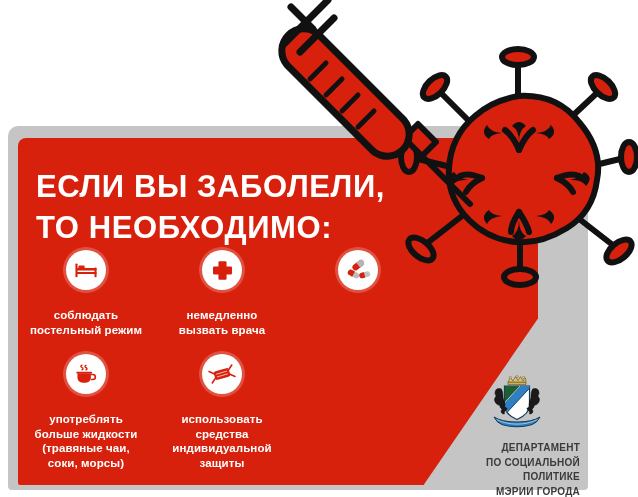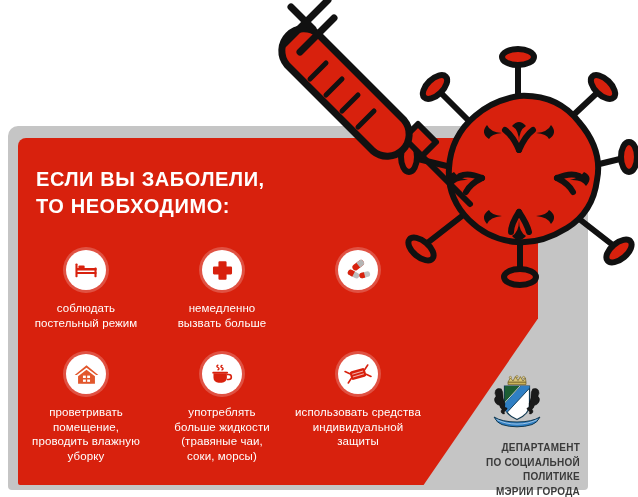--- a/index.html
+++ b/index.html
@@ -44,21 +44,21 @@
     clip-path: polygon(0 0, 100% 0, 100% 52%, 78% 100%, 0 100%);
   }
 
   
   .headline {
     position: absolute;
     left: 36px;
     top: 166px;
     width: 430px;
     color: #ffffff;
-    font-size: 20px;
+    font-size: 31px;
     font-weight: bold;
     letter-spacing: 0.6px;
     line-height: 1.33;
     white-space: pre-line;
   }
 
   
   .grid {
     position: absolute;
     left: 18px;
@@ -82,24 +82,24 @@
     border-radius: 50%;
     background: #ffffff;
     display: flex;
     align-items: center;
     justify-content: center;
     box-shadow: 0 0 0 3px rgba(255,255,255,0.22);
     flex: none;
   }
   .bubble svg { display: block; }
   .caption {
-    margin-top: 11px;
+    margin-top: 18px;
     color: #ffffff;
     font-size: 11.5px;
-    font-weight: normal;
+    font-weight: bold;
     line-height: 1.28;
     text-align: center;
     white-space: pre-line;
     letter-spacing: 0.1px;
   }
 
   
   .emblem-block {
     position: absolute;
     left: 452px;
@@ -158,21 +158,21 @@
 постельный режим</div>
       </div>
 
       <div class="cell">
         <div class="bubble">
           <svg width="25" height="25" viewBox="0 0 32 32" aria-hidden="true">
             <path d="M12.2 4 h7.6 a1.4 1.4 0 0 1 1.4 1.4 V11 h5.6 a1.4 1.4 0 0 1 1.4 1.4 v7.2 a1.4 1.4 0 0 1 -1.4 1.4 H21.2 v5.6 a1.4 1.4 0 0 1 -1.4 1.4 h-7.6 a1.4 1.4 0 0 1 -1.4 -1.4 V21 H5.2 a1.4 1.4 0 0 1 -1.4 -1.4 v-7.2 A1.4 1.4 0 0 1 5.2 11 h5.6 V5.4 A1.4 1.4 0 0 1 12.2 4 z" fill="#d8210d"></path>
           </svg>
         </div>
         <div class="caption">немедленно
-вызвать больше</div>
+вызвать врача</div>
       </div>
 
       <div class="cell">
         <div class="bubble">
           <svg width="26" height="26" viewBox="0 0 32 32" aria-hidden="true">
             <g transform="rotate(-38 17 11)">
               <rect x="9" y="6" width="16" height="7.6" rx="3.8" fill="#d8210d"></rect>
               <path d="M17 6 h4.2 a3.8 3.8 0 0 1 0 7.6 H17 z" fill="#b5b5b5"></path>
             </g>
             <g transform="rotate(28 11 21)">
@@ -184,35 +184,20 @@
               <path d="M17.5 22 a3.4 3.4 0 0 1 3.4 -3.4 h3.2 v6.8 h-3.2 A3.4 3.4 0 0 1 17.5 22 z" fill="#d8210d"></path>
             </g>
           </svg>
         </div>
       </div>
 
     </div>
 
     <div class="row row-2">
 
-      <div class="cell">
-        <div class="bubble">
-          <svg width="27" height="27" viewBox="0 0 32 32" aria-hidden="true">
-            <path d="M16 5 L30 16.5 H27.5 L16 8 L4.5 16.5 H2 z" fill="#e2572c"></path>
-            <path d="M16 10.5 L26 18.2 V27 H6 v-8.8 z" fill="#e2572c"></path>
-            <rect x="11" y="16.5" width="10" height="9" fill="#ffffff"></rect>
-            <rect x="11" y="16.5" width="10" height="9" fill="none" stroke="#e2572c" stroke-width="1.6"></rect>
-            <path d="M16 16.5 v9 M11 21 h10" stroke="#e2572c" stroke-width="1.6"></path>
-          </svg>
-        </div>
-        <div class="caption">проветривать
-помещение,
-проводить влажную
-уборку</div>
-      </div>
 
       <div class="cell">
         <div class="bubble">
           <svg width="26" height="26" viewBox="0 0 32 32" aria-hidden="true">
             <path d="M5.5 15 h16.5 v5.5 a6.2 6.2 0 0 1 -6.2 6.2 h-4.1 A6.2 6.2 0 0 1 5.5 20.5 z" fill="#d8210d"></path>
             <path d="M22 16.6 h2.4 a3.1 3.1 0 0 1 0 6.2 H22" fill="none" stroke="#d8210d" stroke-width="2"></path>
             <rect x="4" y="13.3" width="19.5" height="2.2" rx="1.1" fill="#d8210d"></rect>
             <path d="M11 10.8 q2.6 -1.4 0 -2.8 q-2.6 -1.4 0 -2.8" fill="none" stroke="#d8210d" stroke-width="1.7" stroke-linecap="round"></path>
             <path d="M16 11 q2.6 -1.4 0 -2.8 q-2.6 -1.4 0 -2.8" fill="none" stroke="#d8210d" stroke-width="1.7" stroke-linecap="round"></path>
           </svg>

